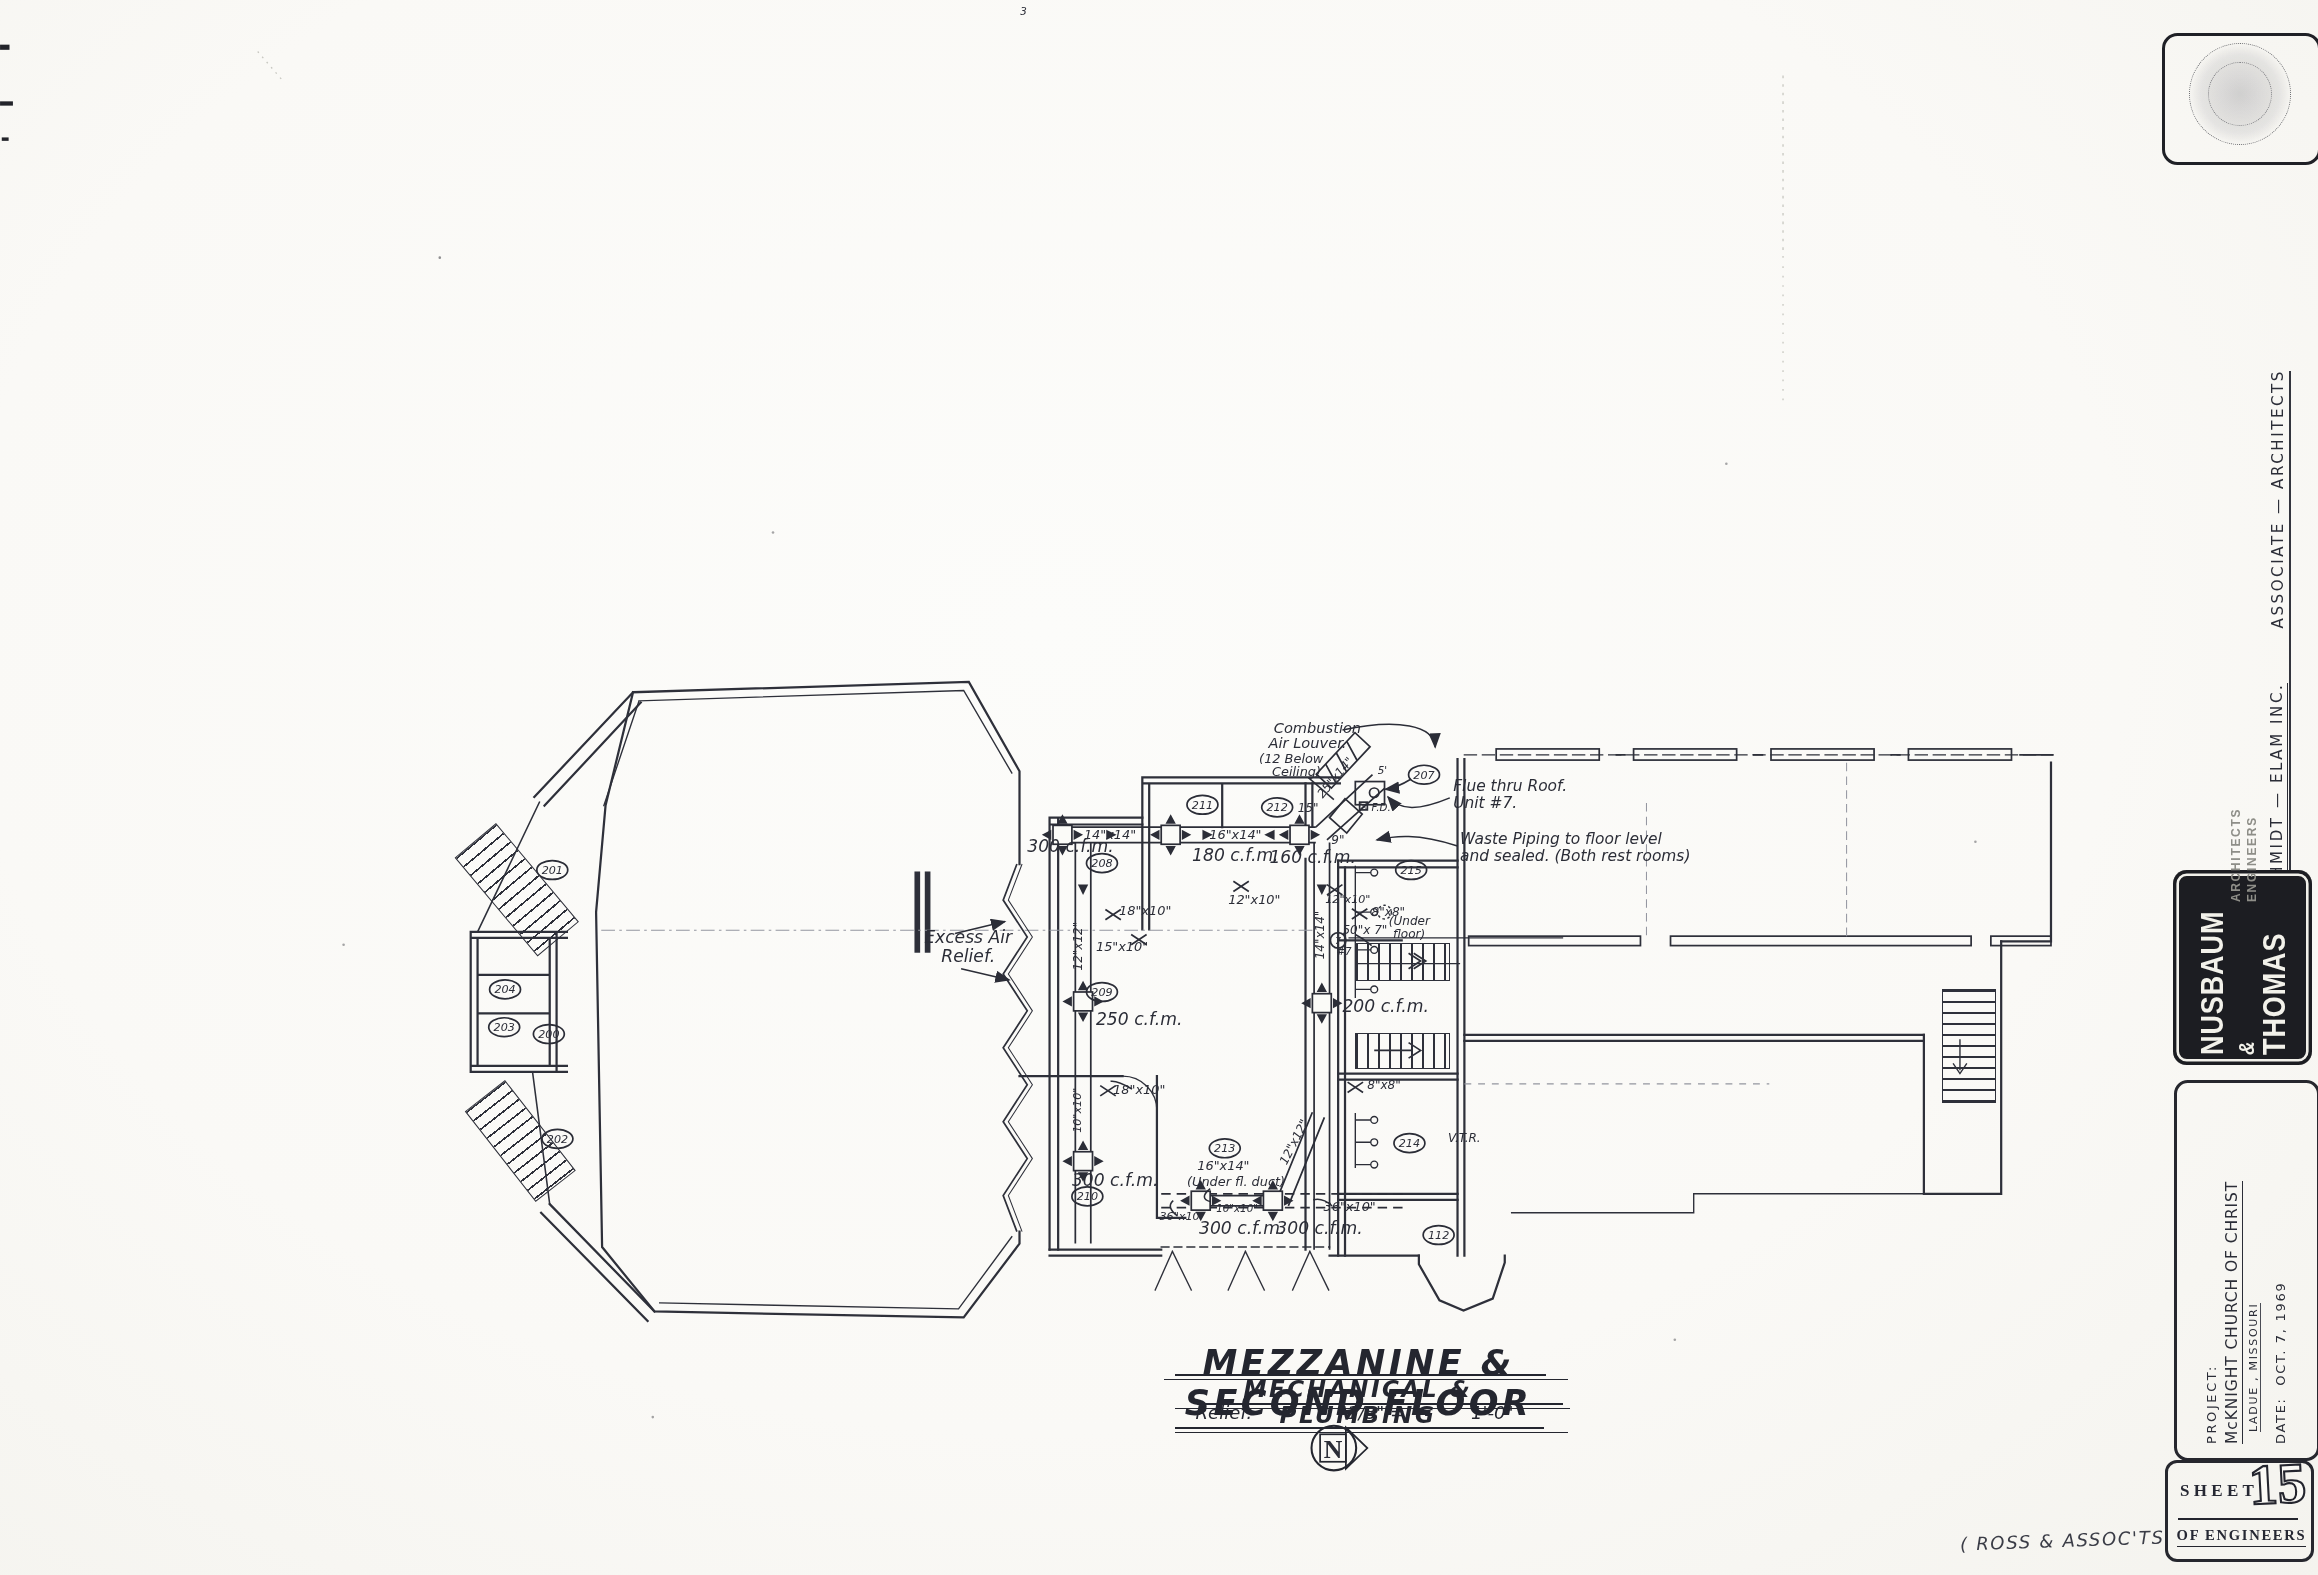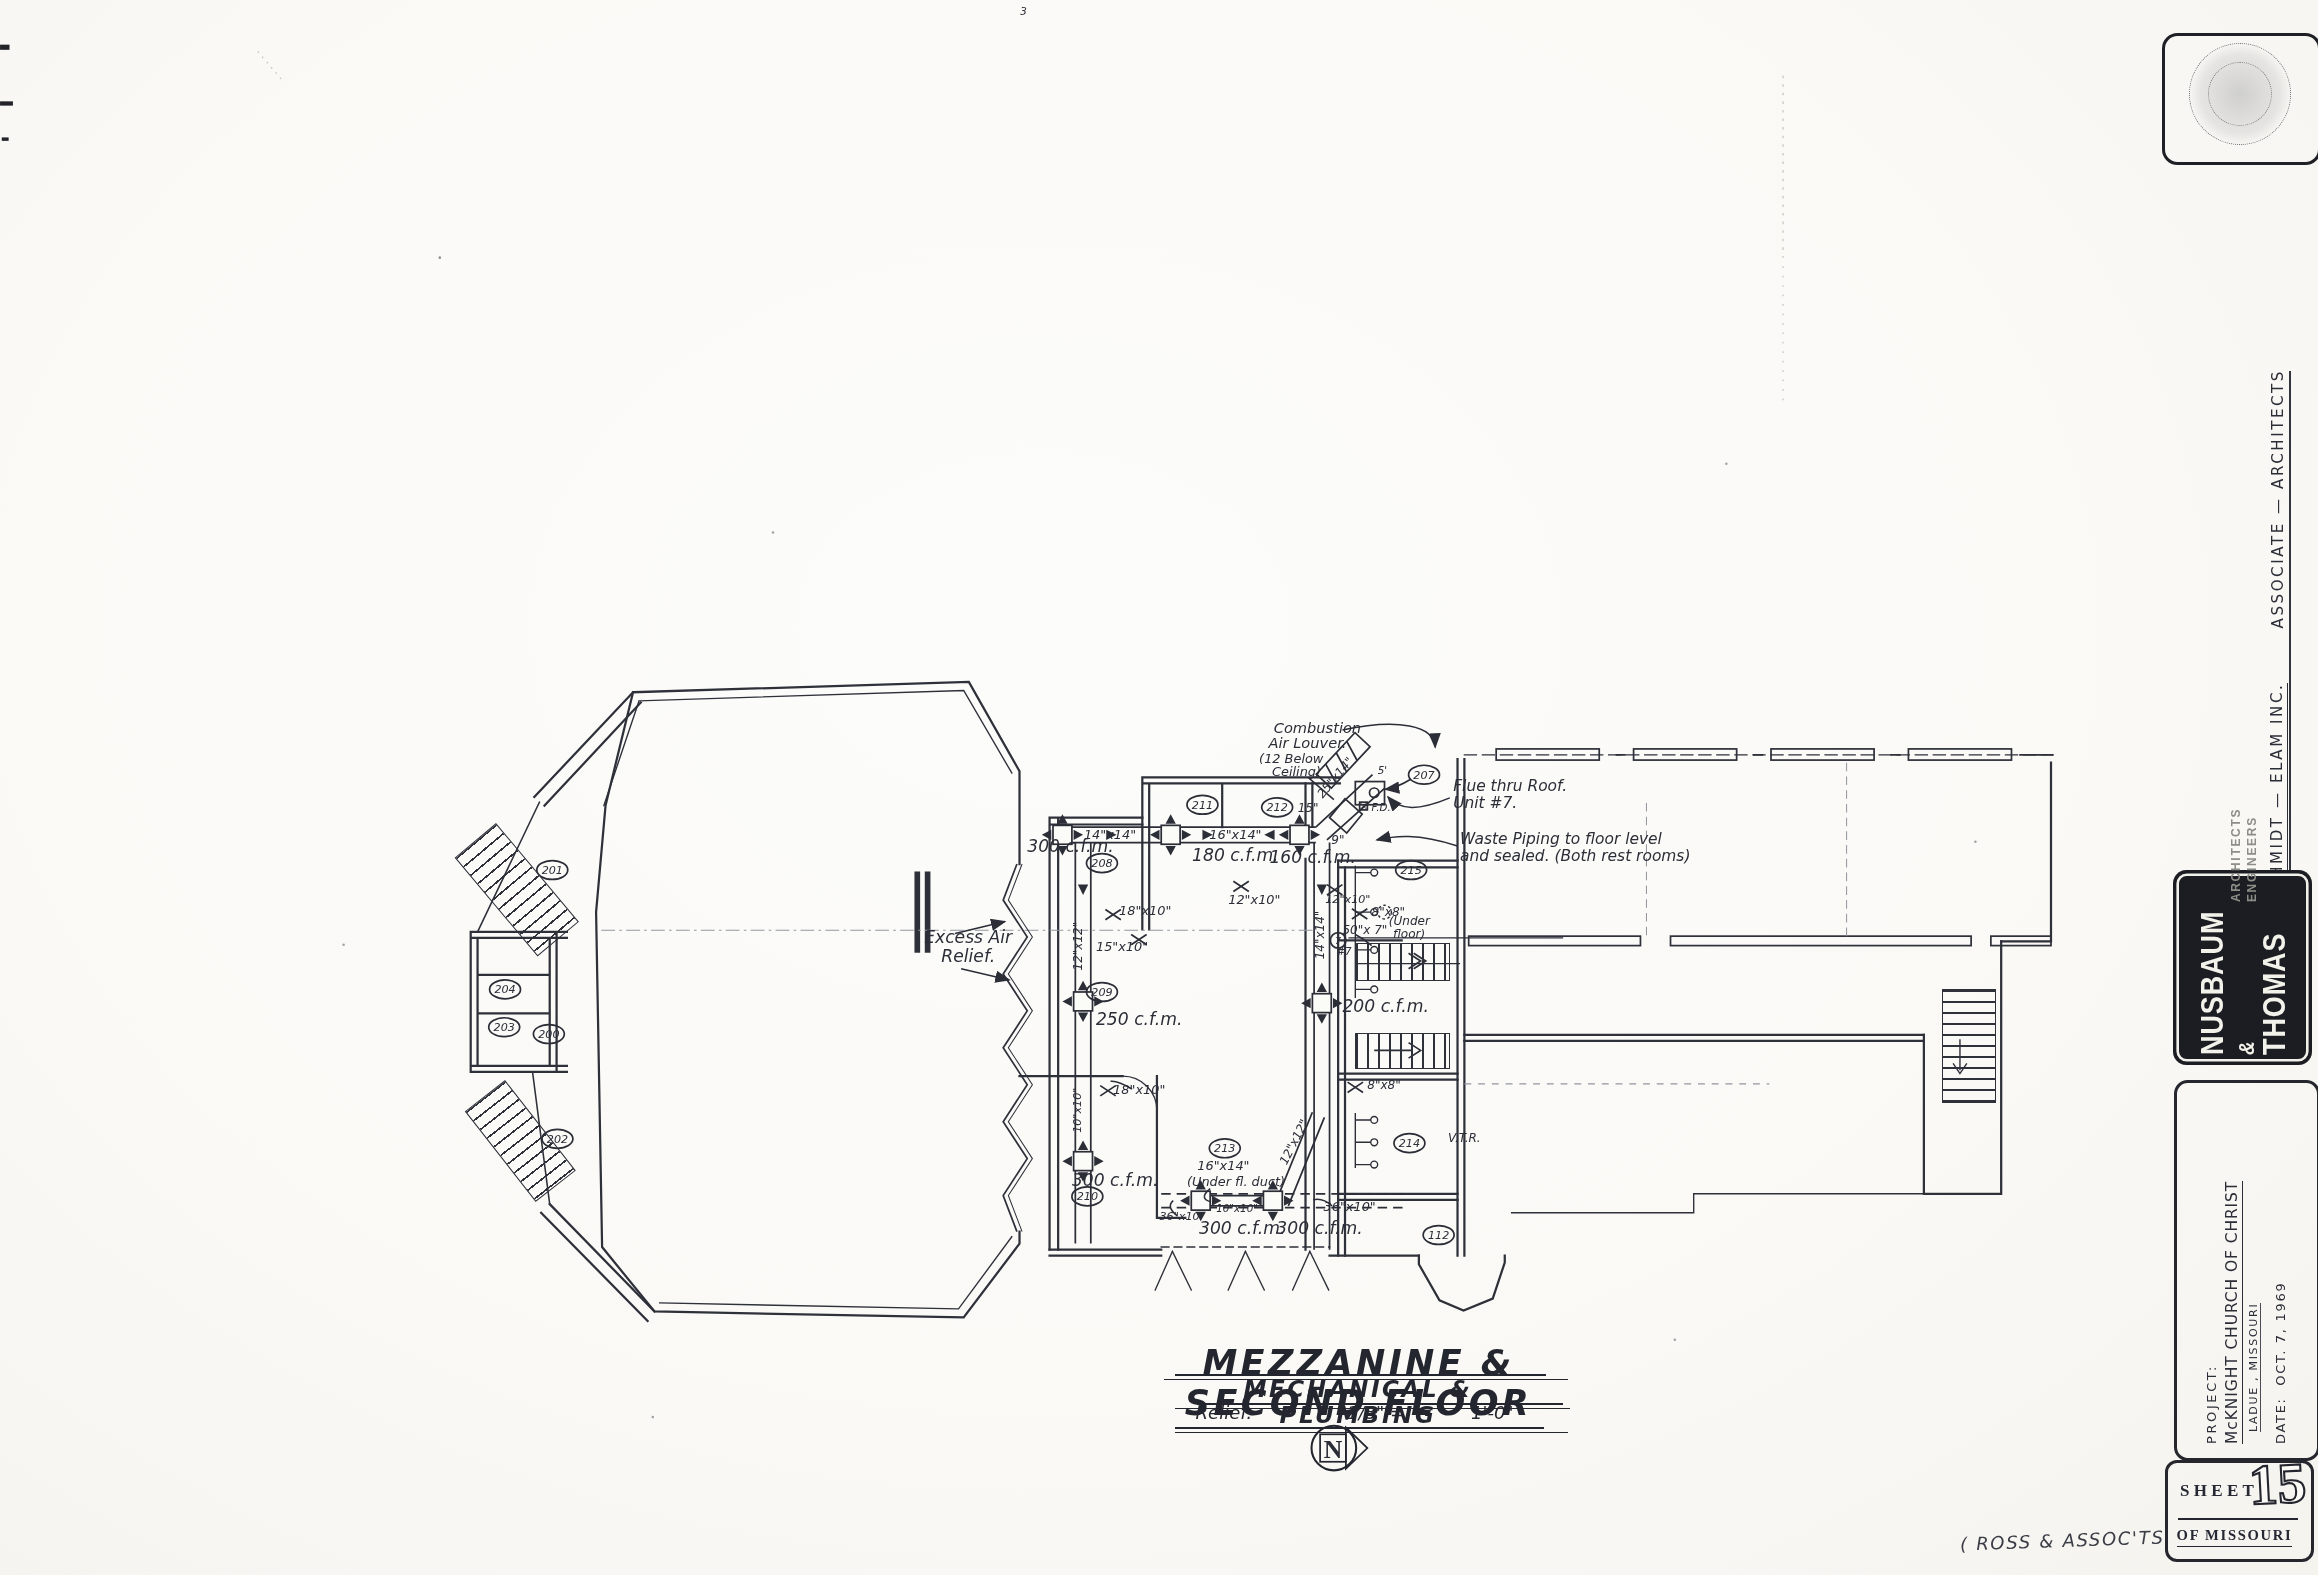--- a/index.html
+++ b/index.html
@@ -410,21 +410,21 @@
     <div class="p-name">McKNIGHT CHURCH OF CHRIST</div>
     <div class="p-loc">LADUE , MISSOURI</div>
     <div class="p-date"><span>DATE:</span>
       &nbsp;<span>OCT. 7, 1969</span></div>
   </div>
 
   <div id="sheet-box">
     <div class="sh-label">SHEET</div>
     <div class="sh-num">15</div>
     <div class="sh-line"></div>
-    <div class="sh-of">OF MISSOURI</div>
+    <div class="sh-of">OF ENGINEERS</div>
   </div>
 
   <div id="seal-box">
     <div id="seal-circle"></div>
     <div id="seal-inner"></div>
   </div>
 
   <div id="corner-note">( ROSS &amp; ASSOC'TS</div>
 
 </div>

